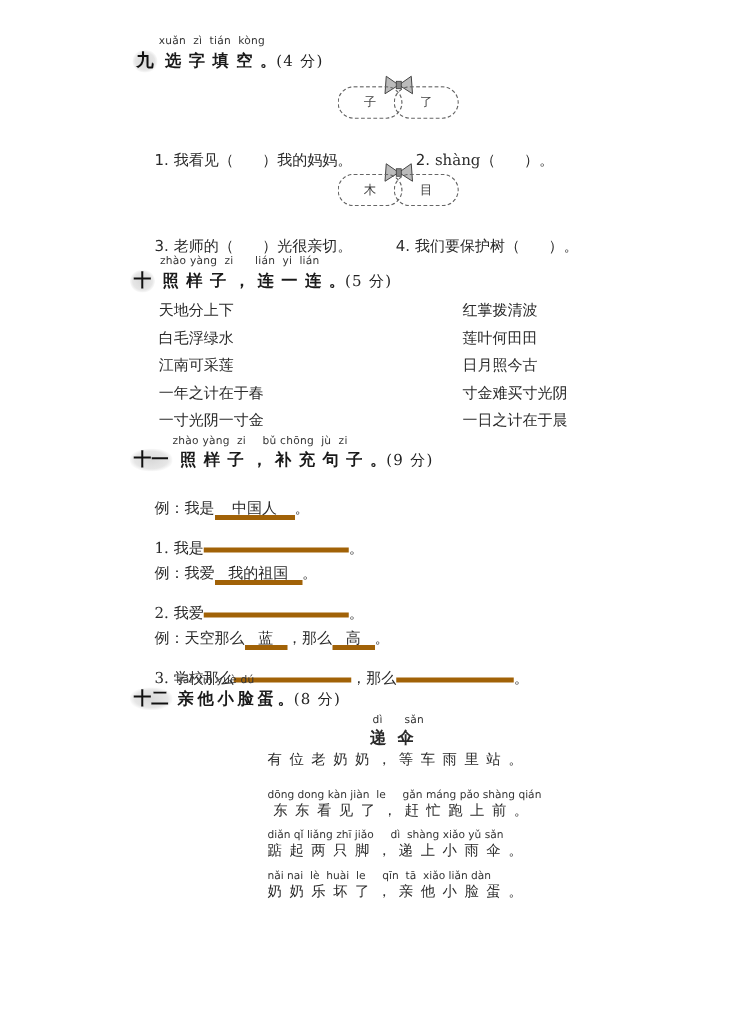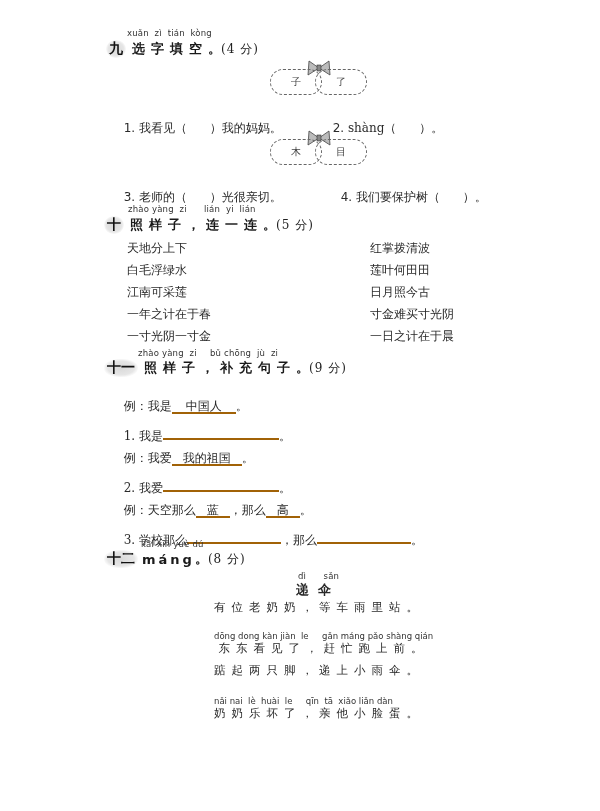--- a/index.html
+++ b/index.html
@@ -16,21 +16,21 @@
   }
   .sec-title { font-family: "DejaVu Sans", "Liberation Sans", sans-serif; font-weight: bold; font-size: 13px; letter-spacing: 6px; color: #1a1a1a; white-space: pre; }
   .score { font-family: "DejaVu Serif", serif; font-size: 12px; color: #222; letter-spacing: 1px; }
   .txt { font-size: 12px; color: #2a2a2a; white-space: pre; }
   .num { font-family: "DejaVu Sans", "Liberation Sans", sans-serif; font-size: 12px; }
   .oval {
     position: absolute; border: 1px dashed #666; border-radius: 14px; width: 50px; height: 24px;
     display: flex; align-items: center; justify-content: center; font-size: 10px; color: #444;
   }
   .bow { position: absolute; width: 24px; height: 16px; }
-  .line { display: inline-block; border-bottom: 2px solid #a16207; text-align: center; height: 14px; vertical-align: baseline; }
+  .line { display: inline-block; border-bottom: 4px solid #a16207; text-align: center; height: 14px; vertical-align: baseline; }
   .blank-paren { white-space: pre; }
   .poem-line { position: absolute; left: 214px; }
   .poem-py { font-family: "DejaVu Sans", "Liberation Sans", sans-serif; font-size: 8.5px; color: #333; white-space: pre; }
   .poem-hz { font-family: "DejaVu Serif", serif; font-size: 11.5px; color: #2a2a2a; white-space: pre; letter-spacing: 6px; text-align: center; }
   .col-item { position: absolute; font-size: 12px; white-space: pre; }
 </style>
 </head>
 <body>
 
 <div class="abs py" style="left:127px; top:28px;">xuǎn  zì  tián  kòng</div>
@@ -72,21 +72,21 @@
       <span>木</span>
     </div>
   <div class="oval" style="left:45px; top:9px;">
       <span>目</span>
     </div>
 </div>
 
 <div class="abs txt" style="left:116px; top:175px;">
   <span class="num">3.</span> <span>老师的（</span><span class="blank-paren">      </span><span>）光很亲切。</span>
 </div>
-<div class="abs txt" style="left:333px; top:175px;">
+<div class="abs txt" style="left:309px; top:175px;">
   <span class="num">4.</span> <span>我们要保护树（</span><span class="blank-paren">      </span><span>）。</span>
 </div>
 
 <div class="abs py" style="left:128px; top:204px;">zhào yàng  zi</div>
 <div class="abs py" style="left:204px; top:204px;">lián  yi  lián</div>
 <div class="abs" style="left:104px; top:216px; display:flex; align-items:center;">
   <span class="sec-num">十</span>
   <span class="sec-title" style="margin-left:6px;">照样子，连一连</span>
   <span class="sec-title" style="letter-spacing:0">。</span>
   <span class="score">(5 分)</span>
@@ -128,34 +128,35 @@
 <div class="abs txt" style="left:116px; top:488px;">
   <span>例：天空那么</span><span class="line" style="width:34px;">蓝</span><span>，那么</span><span class="line" style="width:34px;">高</span><span>。</span>
 </div>
 <div class="abs txt" style="left:116px; top:514px;">
   <span>3. 学校那么</span><span class="line" style="width:94px;"></span><span>，那么</span><span class="line" style="width:94px;"></span><span>。</span>
 </div>
 
 <div class="abs py" style="left:141px; top:539px;">kāi xīn yuè dú</div>
 <div class="abs" style="left:104px; top:550px; display:flex; align-items:center;">
   <span class="sec-num">十二</span>
-  <span class="sec-title" style="margin-left:4px; letter-spacing:3px;">máng</span>
+  <span class="sec-title" style="margin-left:4px; letter-spacing:3px;">亲他小脸蛋</span>
   <span class="sec-title" style="letter-spacing:0">。</span>
   <span class="score">(8 分)</span>
 </div>
 
 <div class="abs py" style="left:298px; top:571px;">dì      sǎn</div>
 <div class="abs" style="left:296px; top:581px; font-family:'DejaVu Sans','Liberation Sans',sans-serif; font-weight:bold; font-size:13px; white-space:pre;">递  伞</div>
 
 <div class="poem-line" style="top:600px;">
   <div class="poem-hz">有位老奶奶，等车雨里站。</div>
 </div>
 <div class="poem-line" style="top:631px;">
   <div class="poem-py">dōng dong kàn jiàn  le     gǎn máng pǎo shàng qián</div>
   <div class="poem-hz">东东看见了，赶忙跑上前。</div>
 </div>
 <div class="poem-line" style="top:663px;">
+  <div class="poem-py">diǎn qǐ liǎng zhī jiǎo     dì  shàng xiǎo yǔ sǎn</div>
   <div class="poem-hz">踮起两只脚，递上小雨伞。</div>
 </div>
 <div class="poem-line" style="top:696px;">
   <div class="poem-py">nǎi nai  lè  huài  le     qīn  tā  xiǎo liǎn dàn</div>
   <div class="poem-hz">奶奶乐坏了，亲他小脸蛋。</div>
 </div>
 
 </body></html>

